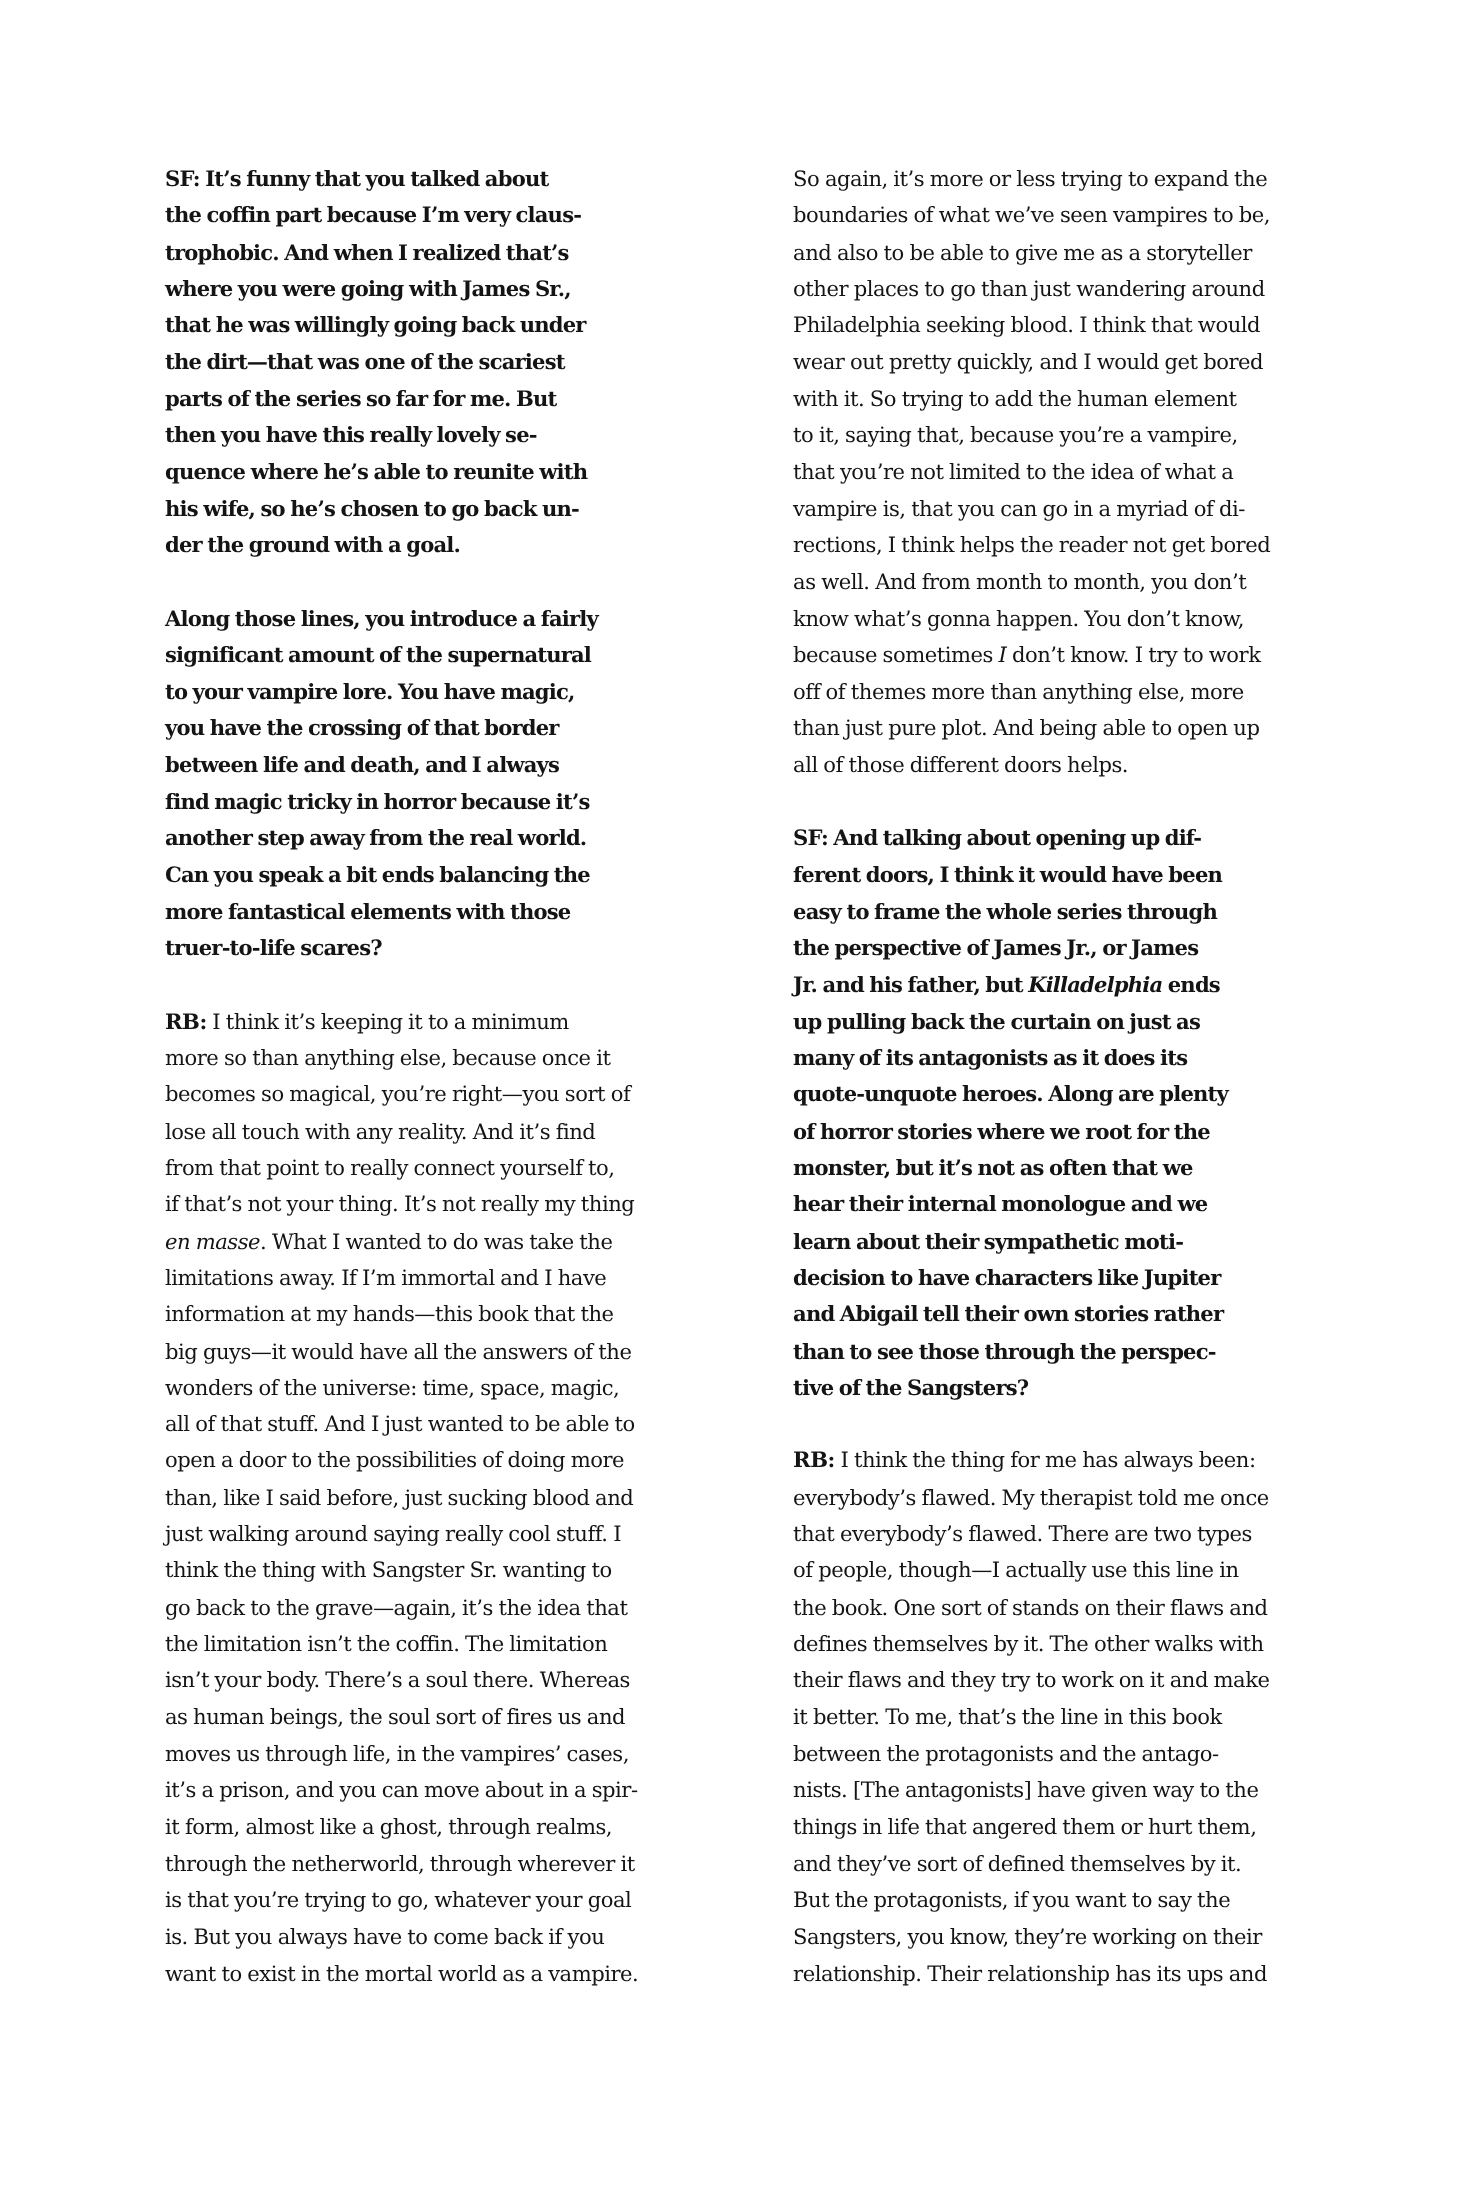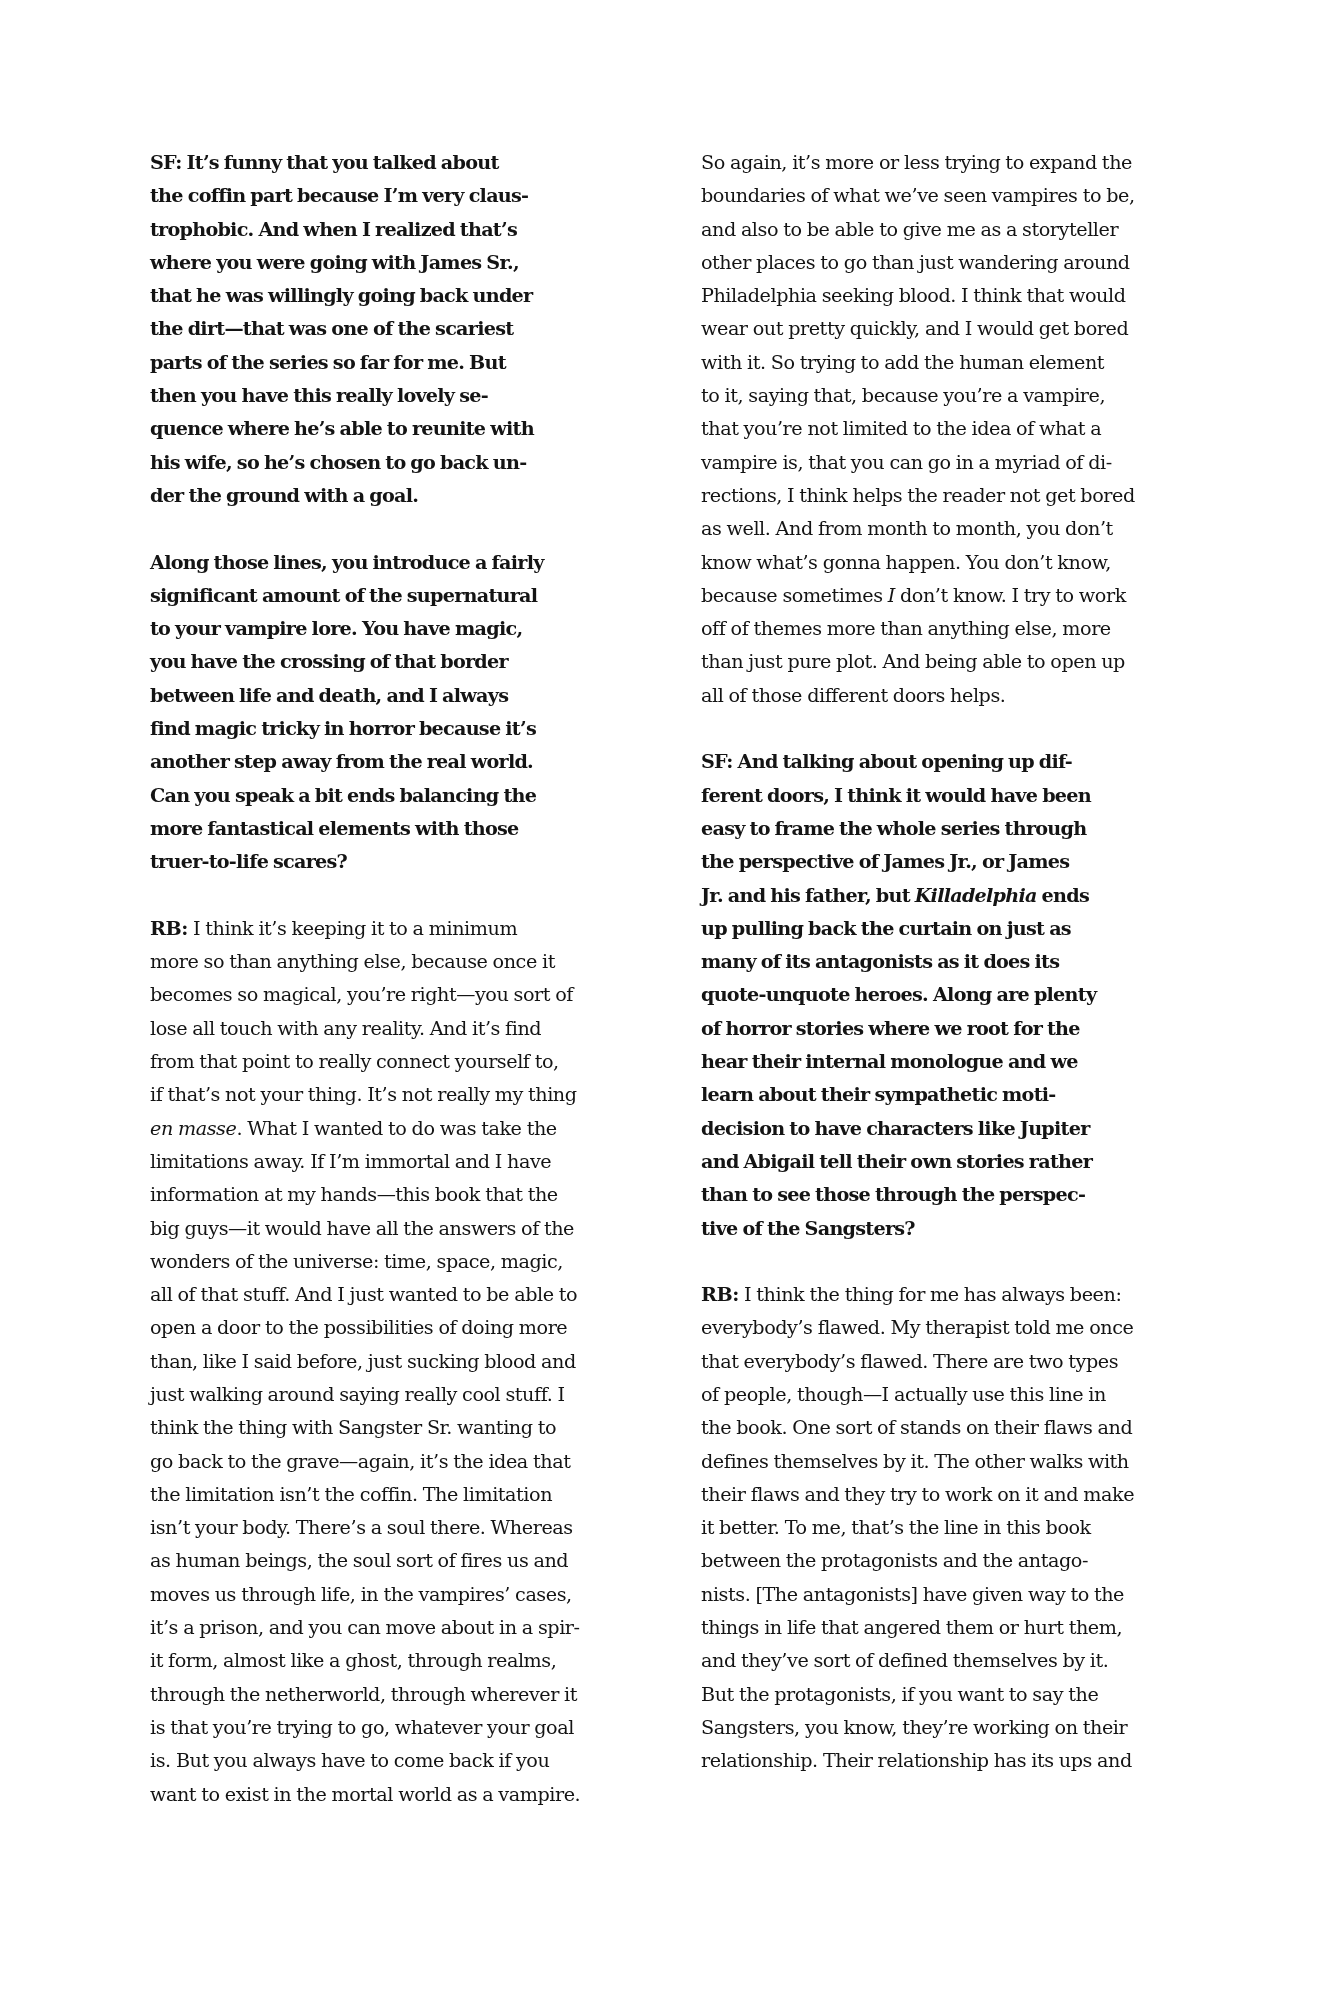--- a/index.html
+++ b/index.html
@@ -7,21 +7,21 @@
   .page { position: absolute; left: 0; top: 0; width: 1184px; height: 1996px; background: #ffffff; }
   .column {
     position: absolute;
     top: 146px;
     width: 482px;
     font-family: "DejaVu Serif", "Liberation Serif", serif;
     font-size: 19.2px;
     color: #141414;
   }
   .col-left { left: 150px; }
-  .col-right { left: 701px; }
+  .col-right { left: 721px; }
   .para { margin: 0 0 33.3px 0; }
   .line {
     display: block;
     height: 33.3px;
     line-height: 33.3px;
     white-space: nowrap;
     letter-spacing: -0.45px;
     word-spacing: -0.5px;
   }
   .para.question .line { font-weight: bold; letter-spacing: -0.75px; word-spacing: -1px; }
@@ -112,20 +112,21 @@
       <div class="para question">
         <span class="line"><span>SF: And talking about opening up dif-</span></span>
         <span class="line"><span>ferent doors, I think it would have been</span></span>
         <span class="line"><span>easy to frame the whole series through</span></span>
         <span class="line"><span>the perspective of James Jr., or James</span></span>
         <span class="line"><span>Jr. and his father, but </span><span class="seg-i">Killadelphia</span><span> ends</span></span>
         <span class="line"><span>up pulling back the curtain on just as</span></span>
         <span class="line"><span>many of its antagonists as it does its</span></span>
         <span class="line"><span>quote-unquote heroes. Along are plenty</span></span>
         <span class="line"><span>of horror stories where we root for the</span></span>
+        <span class="line"><span>monster, but it’s not as often that we</span></span>
         <span class="line"><span>hear their internal monologue and we</span></span>
         <span class="line"><span>learn about their sympathetic moti-</span></span>
         <span class="line"><span>decision to have characters like Jupiter</span></span>
         <span class="line"><span>and Abigail tell their own stories rather</span></span>
         <span class="line"><span>than to see those through the perspec-</span></span>
         <span class="line"><span>tive of the Sangsters?</span></span>
       </div>
       <div class="para answer">
         <span class="line"><span class="seg-b">RB:</span><span> I think the thing for me has always been:</span></span>
         <span class="line"><span>everybody’s flawed. My therapist told me once</span></span>

